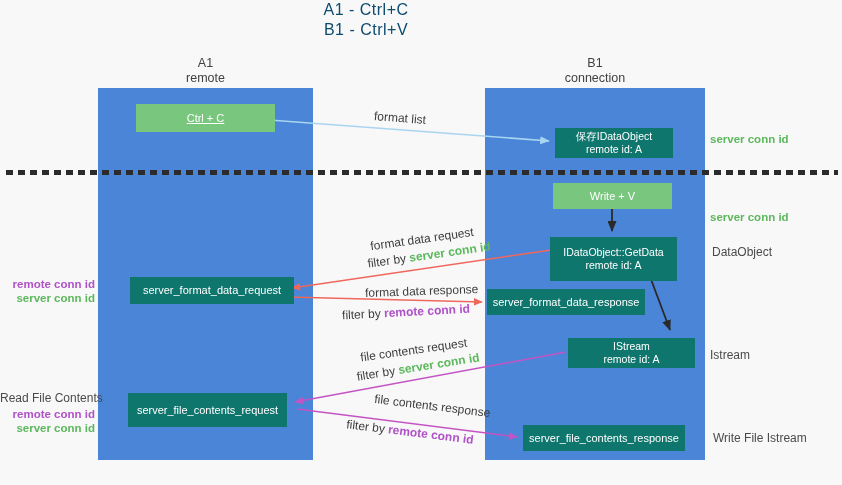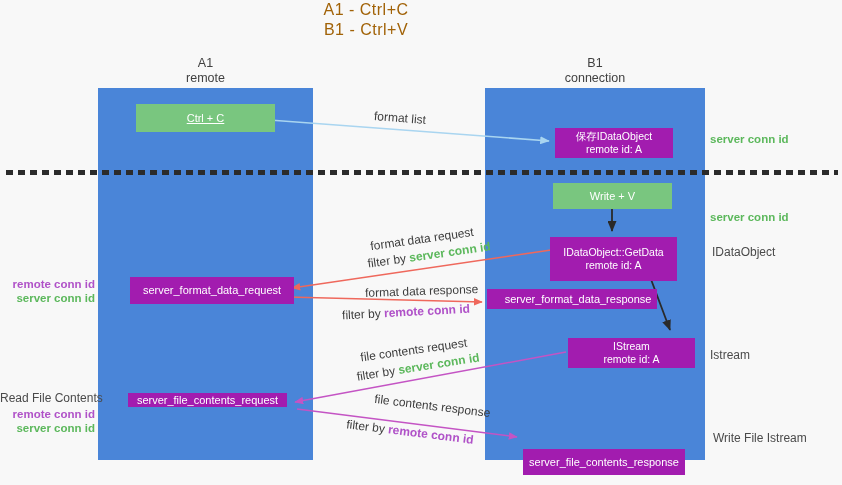--- a/index.html
+++ b/index.html
@@ -4,33 +4,33 @@
 <style>
   html,body{margin:0;padding:0;}
   .canvas{
     position:relative; width:842px; height:485px;
     background:#f8f8f8; overflow:hidden;
     font-family:"Liberation Sans", sans-serif;
     color:#3d3d3d;
   }
   .title{
     position:absolute; left:0; top:9; width:732px; text-align:center;
-    font-size:16px; line-height:20px; color:#a16207; letter-spacing:.5px;
+    font-size:16px; line-height:20px; color:#0c4a6e; letter-spacing:.5px;
   }
   .col-header{
     position:absolute; text-align:center; font-size:12.5px; line-height:15px; color:#414141;
   }
   .column{ position:absolute; background:#4a85d8; }
   .box{
     position:absolute; display:flex; flex-direction:column;
     align-items:center; justify-content:center;
     color:#ffffff; text-align:center; font-size:11px; line-height:13px;
   }
   .box.green{ background:#79c67f; }
-  .box.orange{ background:#a21caf; }
+  .box.orange{ background:#0f766e; }
   .dashline{
     position:absolute; left:6px; top:170px; width:832px; height:5px;
     background:repeating-linear-gradient(90deg,#2b2b2b 0 7px,transparent 7px 12px);
   }
   .lbl{ position:absolute; white-space:nowrap; font-size:12px; color:#3d3d3d; }
   .lbl .g{ color:#5cb85c; font-weight:bold; }
   .lbl .p{ color:#b052c8; font-weight:bold; }
   .side-green{ position:absolute; white-space:nowrap; font-size:11.5px; font-weight:bold; color:#5cb85c; }
   .side-purple{ position:absolute; white-space:nowrap; font-size:11.5px; font-weight:bold; color:#b052c8; }
   .side-gray{ position:absolute; white-space:nowrap; font-size:12px; color:#4a4a4a; }
@@ -100,54 +100,54 @@
 
   <div class="box orange" style="left:550px; top:237px; width:127px; height:44px; font-size:10.5px;">
     <div>IDataObject::GetData</div>
     <div>remote id: A</div>
   </div>
 
   <div class="box orange" style="left:130px; top:277px; width:164px; height:27px;">
     <div>server_format_data_request</div>
   </div>
 
-  <div class="box orange" style="left:487px; top:289px; width:158px; height:20px;padding-left:12px;">
+  <div class="box orange" style="left:487px; top:289px; width:158px; height:26px;">
     <div>server_format_data_response</div>
   </div>
 
   <div class="box orange" style="left:568px; top:338px; width:127px; height:30px; font-size:10.5px;">
     <div>IStream</div>
     <div>remote id: A</div>
   </div>
 
-  <div class="box orange" style="left:128px; top:393px; width:159px; height:14px;">
+  <div class="box orange" style="left:128px; top:393px; width:159px; height:34px;">
     <div>server_file_contents_request</div>
   </div>
 
-  <div class="box orange" style="left:523px; top:425px; width:162px; height:26px;margin-top:24px;">
+  <div class="box orange" style="left:523px; top:425px; width:162px; height:26px;">
     <div>server_file_contents_response</div>
   </div>
 
   <div class="lbl" style="left:374px; top:111px; transform:rotate(4.5deg);">format list</div>
 
   <div class="lbl" style="left:370px; top:232px; transform:rotate(-8deg);">format data request</div>
   <div class="lbl" style="left:367px; top:248px; transform:rotate(-8deg);"><span>filter by </span><span class="g">server conn id</span></div>
 
   <div class="lbl" style="left:365px; top:284px; transform:rotate(-2deg);">format data response</div>
   <div class="lbl" style="left:342px; top:305px; transform:rotate(-3deg);"><span>filter by </span><span class="p">remote conn id</span></div>
 
   <div class="lbl" style="left:360px; top:343px; transform:rotate(-8deg);">file contents request</div>
   <div class="lbl" style="left:356px; top:360px; transform:rotate(-9deg);"><span>filter by </span><span class="g">server conn id</span></div>
 
   <div class="lbl" style="left:374px; top:399px; transform:rotate(7deg);">file contents response</div>
   <div class="lbl" style="left:346px; top:425px; transform:rotate(7deg);"><span>filter by </span><span class="p">remote conn id</span></div>
 
   <div class="side-green" style="left:710px; top:133px;">server conn id</div>
   <div class="side-green" style="left:710px; top:211px;">server conn id</div>
-  <div class="side-gray" style="left:712px; top:245px;">IDataObject</div>
+  <div class="side-gray" style="left:712px; top:245px;">DataObject</div>
   <div class="side-gray" style="left:710px; top:348px;">Istream</div>
   <div class="side-gray" style="left:713px; top:431px;">Write File Istream</div>
 
   <div class="side-purple left-align" style="top:278px;">remote conn id</div>
   <div class="side-green left-align" style="top:292px;">server conn id</div>
   <div class="side-gray left-align" style="top:391px;">Read File Contents</div>
   <div class="side-purple left-align" style="top:408px;">remote conn id</div>
   <div class="side-green left-align" style="top:422px;">server conn id</div>
 
 </div>

